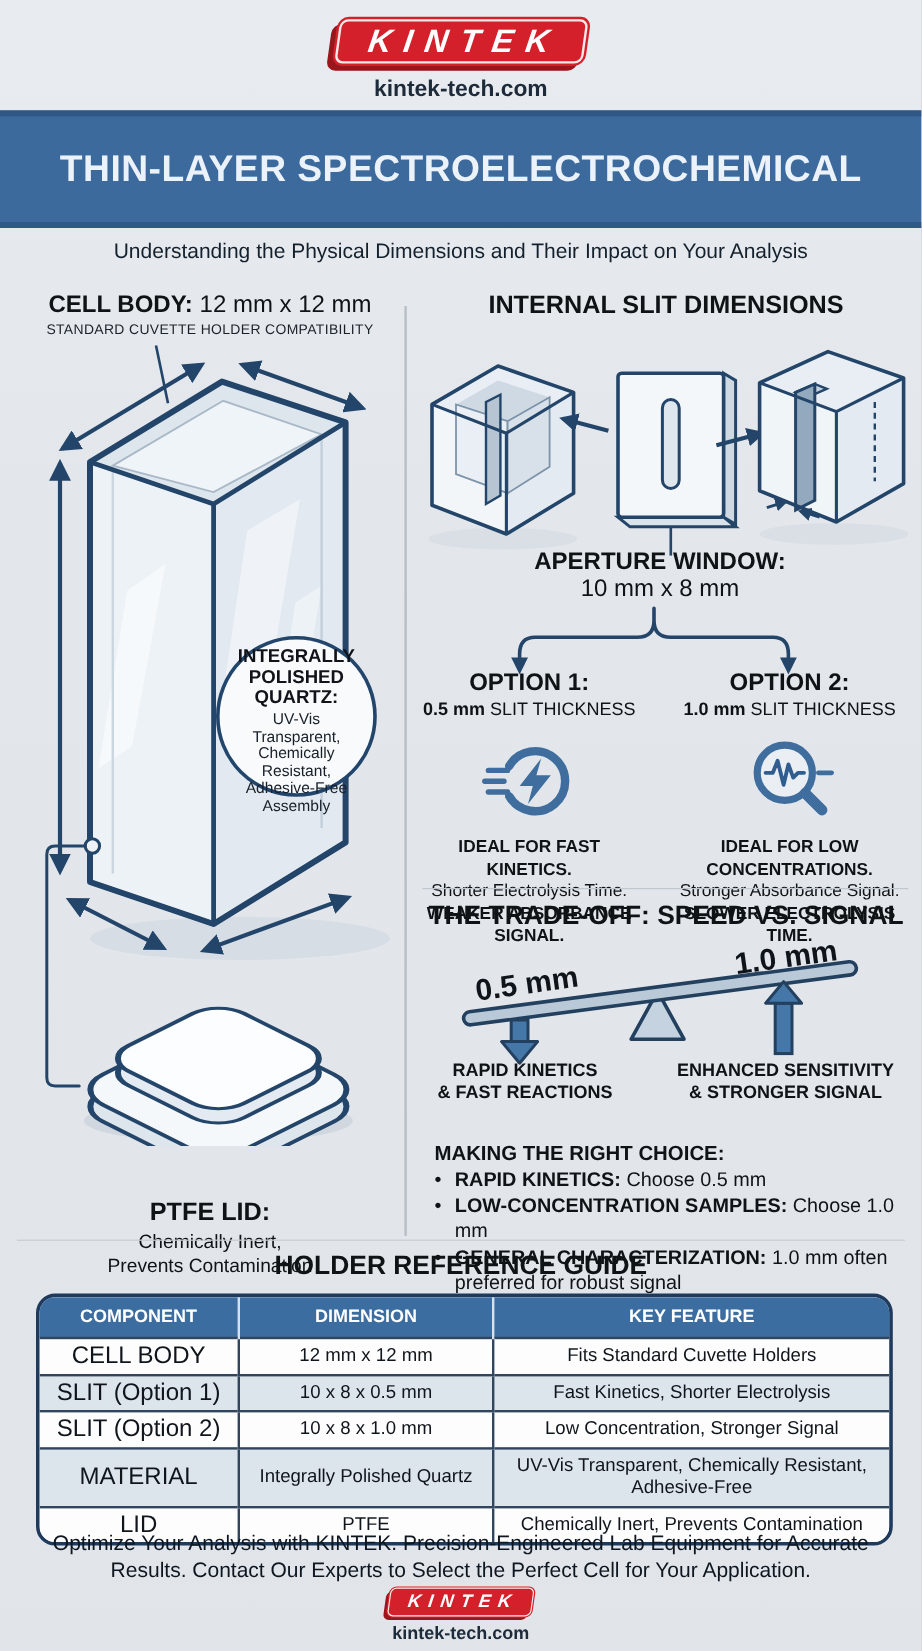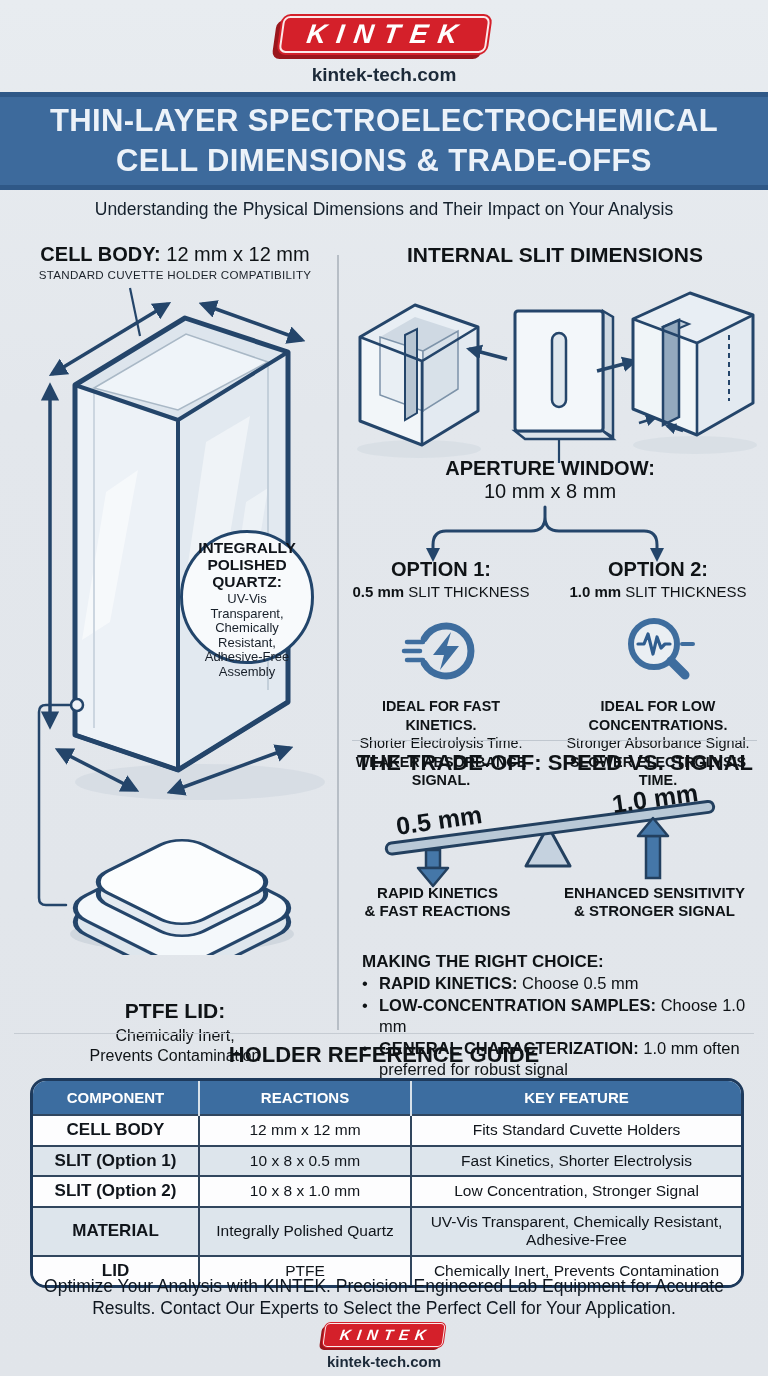--- a/index.html
+++ b/index.html
@@ -74,21 +74,21 @@
   .choice b{font-weight:bold;}
   
   .ref-head{position:absolute;left:0;top:1042px;width:768px;text-align:center;font-size:22px;font-weight:bold;color:#0f1316;}
   .ref-table{position:absolute;left:30px;top:1078px;width:708px;border:3px solid #1e3a5c;border-radius:16px;
              overflow:hidden;background:#fff;}
   table{border-collapse:collapse;width:100%;table-layout:fixed;}
   col.c1{width:166px;} col.c2{width:212px;} col.c3{width:330px;}
   th{background:#3c6da0;color:#fff;font-size:15px;font-weight:bold;padding:8px 4px;border-left:2px solid #d7e1ea;}
   th:first-child{border-left:none;}
   td{font-size:15.5px;text-align:center;padding:5px 8px;border-top:2px solid #31465e;border-left:2px solid #31465e;line-height:18.5px;color:#10151b;}
-  td:first-child{border-left:none;font-weight:bold;font-size:17px;}
+  td:first-child{border-left:none;font-weight:normal;font-size:20px;}
   tbody tr:nth-child(even){background:#dde5ec;}
   tbody tr:nth-child(odd){background:#fdfdfe;}
   
   .footer-text{position:absolute;left:0;top:1276px;width:768px;text-align:center;font-size:17.5px;line-height:21.5px;color:#0e161f;}
   svg{display:block;}
   .abs{position:absolute;}
 </style>
 </head>
 <body>
 
@@ -96,21 +96,20 @@
 
   <div class="logo logo-top">
     <div class="logo-plate">
       <span class="logo-text">KINTEK</span>
     </div>
     <div class="logo-site">kintek-tech.com</div>
   </div>
 
   <div class="banner">
     <div>THIN-LAYER SPECTROELECTROCHEMICAL</div>
-    <div>CELL DIMENSIONS &amp; TRADE-OFFS</div>
   </div>
   <div class="subtitle">Understanding the Physical Dimensions and Their Impact on Your Analysis</div>
 
   <div class="vdiv"></div>
 
   <div class="h-line cellbody-head">
     <b>CELL BODY:</b><span> 12 mm x 12 mm</span>
   </div>
   <div class="cellbody-sub">STANDARD CUVETTE HOLDER COMPATIBILITY</div>
 
@@ -314,21 +313,21 @@
   <div class="ref-table">
     <table>
       <colgroup>
           <col class="c1">
           <col class="c2">
           <col class="c3">
         </colgroup>
       <thead>
         <tr>
           <th>COMPONENT</th>
-          <th>REACTIONS</th>
+          <th>DIMENSION</th>
           <th>KEY FEATURE</th>
         </tr>
       </thead>
       <tbody>
         <tr>
           <td>CELL BODY</td>
           <td>12 mm x 12 mm</td>
           <td>Fits Standard Cuvette Holders</td>
         </tr>
         <tr>

